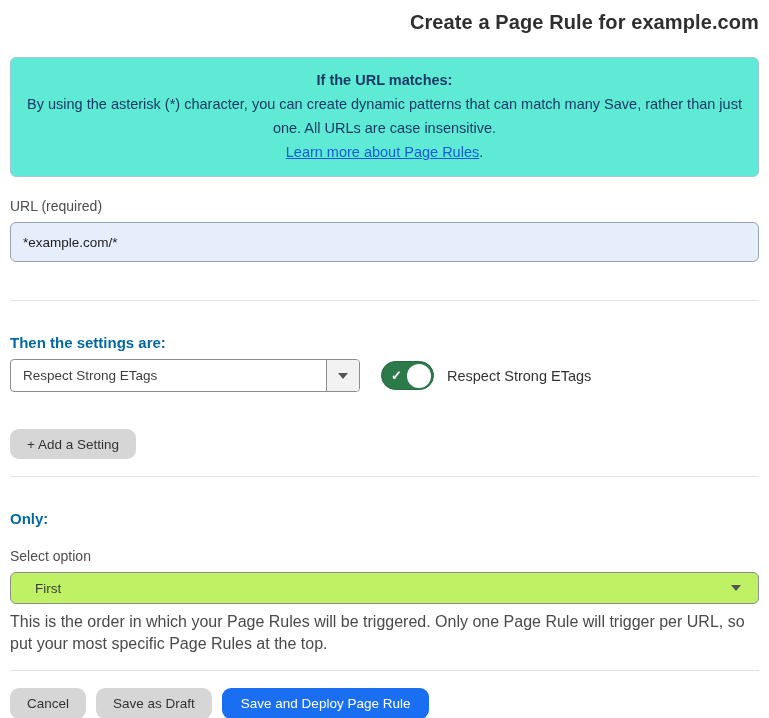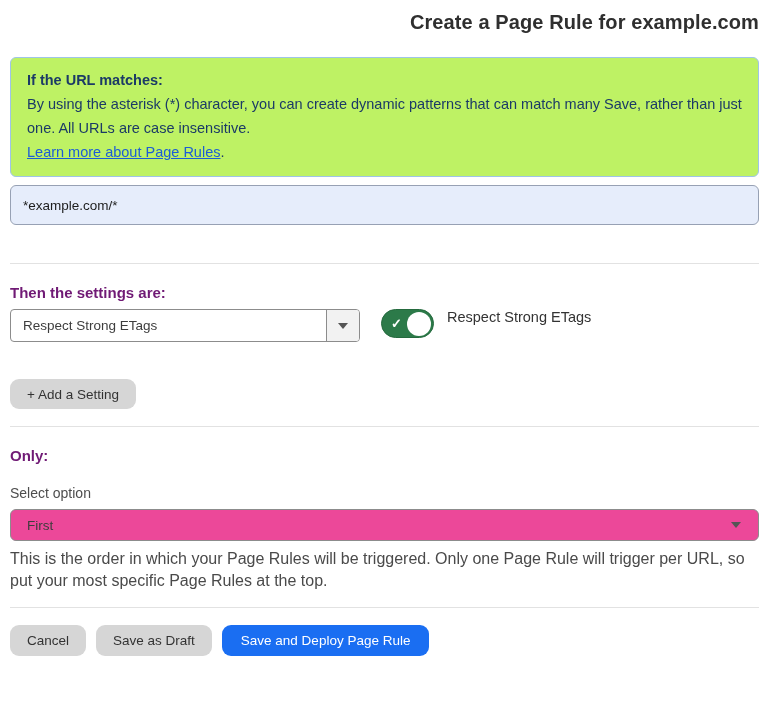--- a/index.html
+++ b/index.html
@@ -10,27 +10,28 @@
   .page-title {
     font-size: 20px;
     font-weight: 700;
     color: #2f2f2f;
     letter-spacing: 0.1px;
     text-align: right;
   }
 
   .info-box {
     margin-top: 23px;
-    background: #bef264;
+    background: #5eead4;
     border: 1px solid #9fc4e8;
     border-radius: 6px;
     padding: 10px 16px 12px 16px;
     color: #1b3a66;
     font-size: 14.5px;
     line-height: 24px;
+    text-align: center;
   }
   .info-box .info-heading { font-weight: 700; }
   .info-box a {
     color: #1c5dd6;
     text-decoration: underline;
     cursor: pointer;
   }
 
   .field-label {
     margin-top: 21px;
@@ -55,29 +56,30 @@
   .divider {
     border: none;
     border-top: 1px solid #e2e2e2;
     height: 0;
   }
   .divider-1 { margin-top: 38px; }
   .divider-2 { margin-top: 17px; }
   .divider-3 { margin-top: 15px; }
 
   .section-heading {
-    margin-top: 20px;
+    margin-top: 33px;
     font-size: 15px;
     font-weight: 700;
-    color: #701a75;
+    color: #0369a1;
   }
 
   .setting-row {
     margin-top: 8px;
     display: flex;
+    align-items: center;
   }
 
   .setting-select {
     width: 350px;
     height: 33px;
     border: 1px solid #8c8c8c;
     border-radius: 4px;
     background: #ffffff;
     display: flex;
     align-items: stretch;
@@ -160,25 +162,25 @@
     margin-top: 37px;
     height: 30px;
   }
 
   .order-select {
     margin-top: 8px;
     width: 749px;
     height: 32px;
     border: 1px solid #8c8c8c;
     border-radius: 6px;
-    background: #ec4899;
+    background: #bef264;
     display: flex;
     align-items: center;
     justify-content: space-between;
-    padding: 0 17px 0 16px;
+    padding: 0 17px 0 24px;
     cursor: pointer;
   }
   .order-select .select-value {
     font-size: 13.5px;
     color: #3d3d3d;
   }
 
   .help-text {
     margin-top: 7px;
     font-size: 16px;
@@ -205,20 +207,21 @@
 <div class="container">
 
   <h1 class="page-title">Create a Page Rule for example.com</h1>
 
   <div class="info-box">
     <div class="info-heading">If the URL matches:</div>
     <div class="info-body">By using the asterisk (*) character, you can create dynamic patterns that can match many Save, rather than just one. All URLs are case insensitive.</div>
     <div class="info-link-line"><a>Learn more about Page Rules</a><span>.</span></div>
   </div>
 
+  <div class="field-label">URL (required)</div>
   <input type="text" class="url-input" value="*example.com/*" style="">
 
   <hr class="divider divider-1">
 
   <div class="section-heading">Then the settings are:</div>
 
 
   <div class="setting-row">
     <div class="setting-select">
       <div class="select-value">Respect Strong ETags</div>

